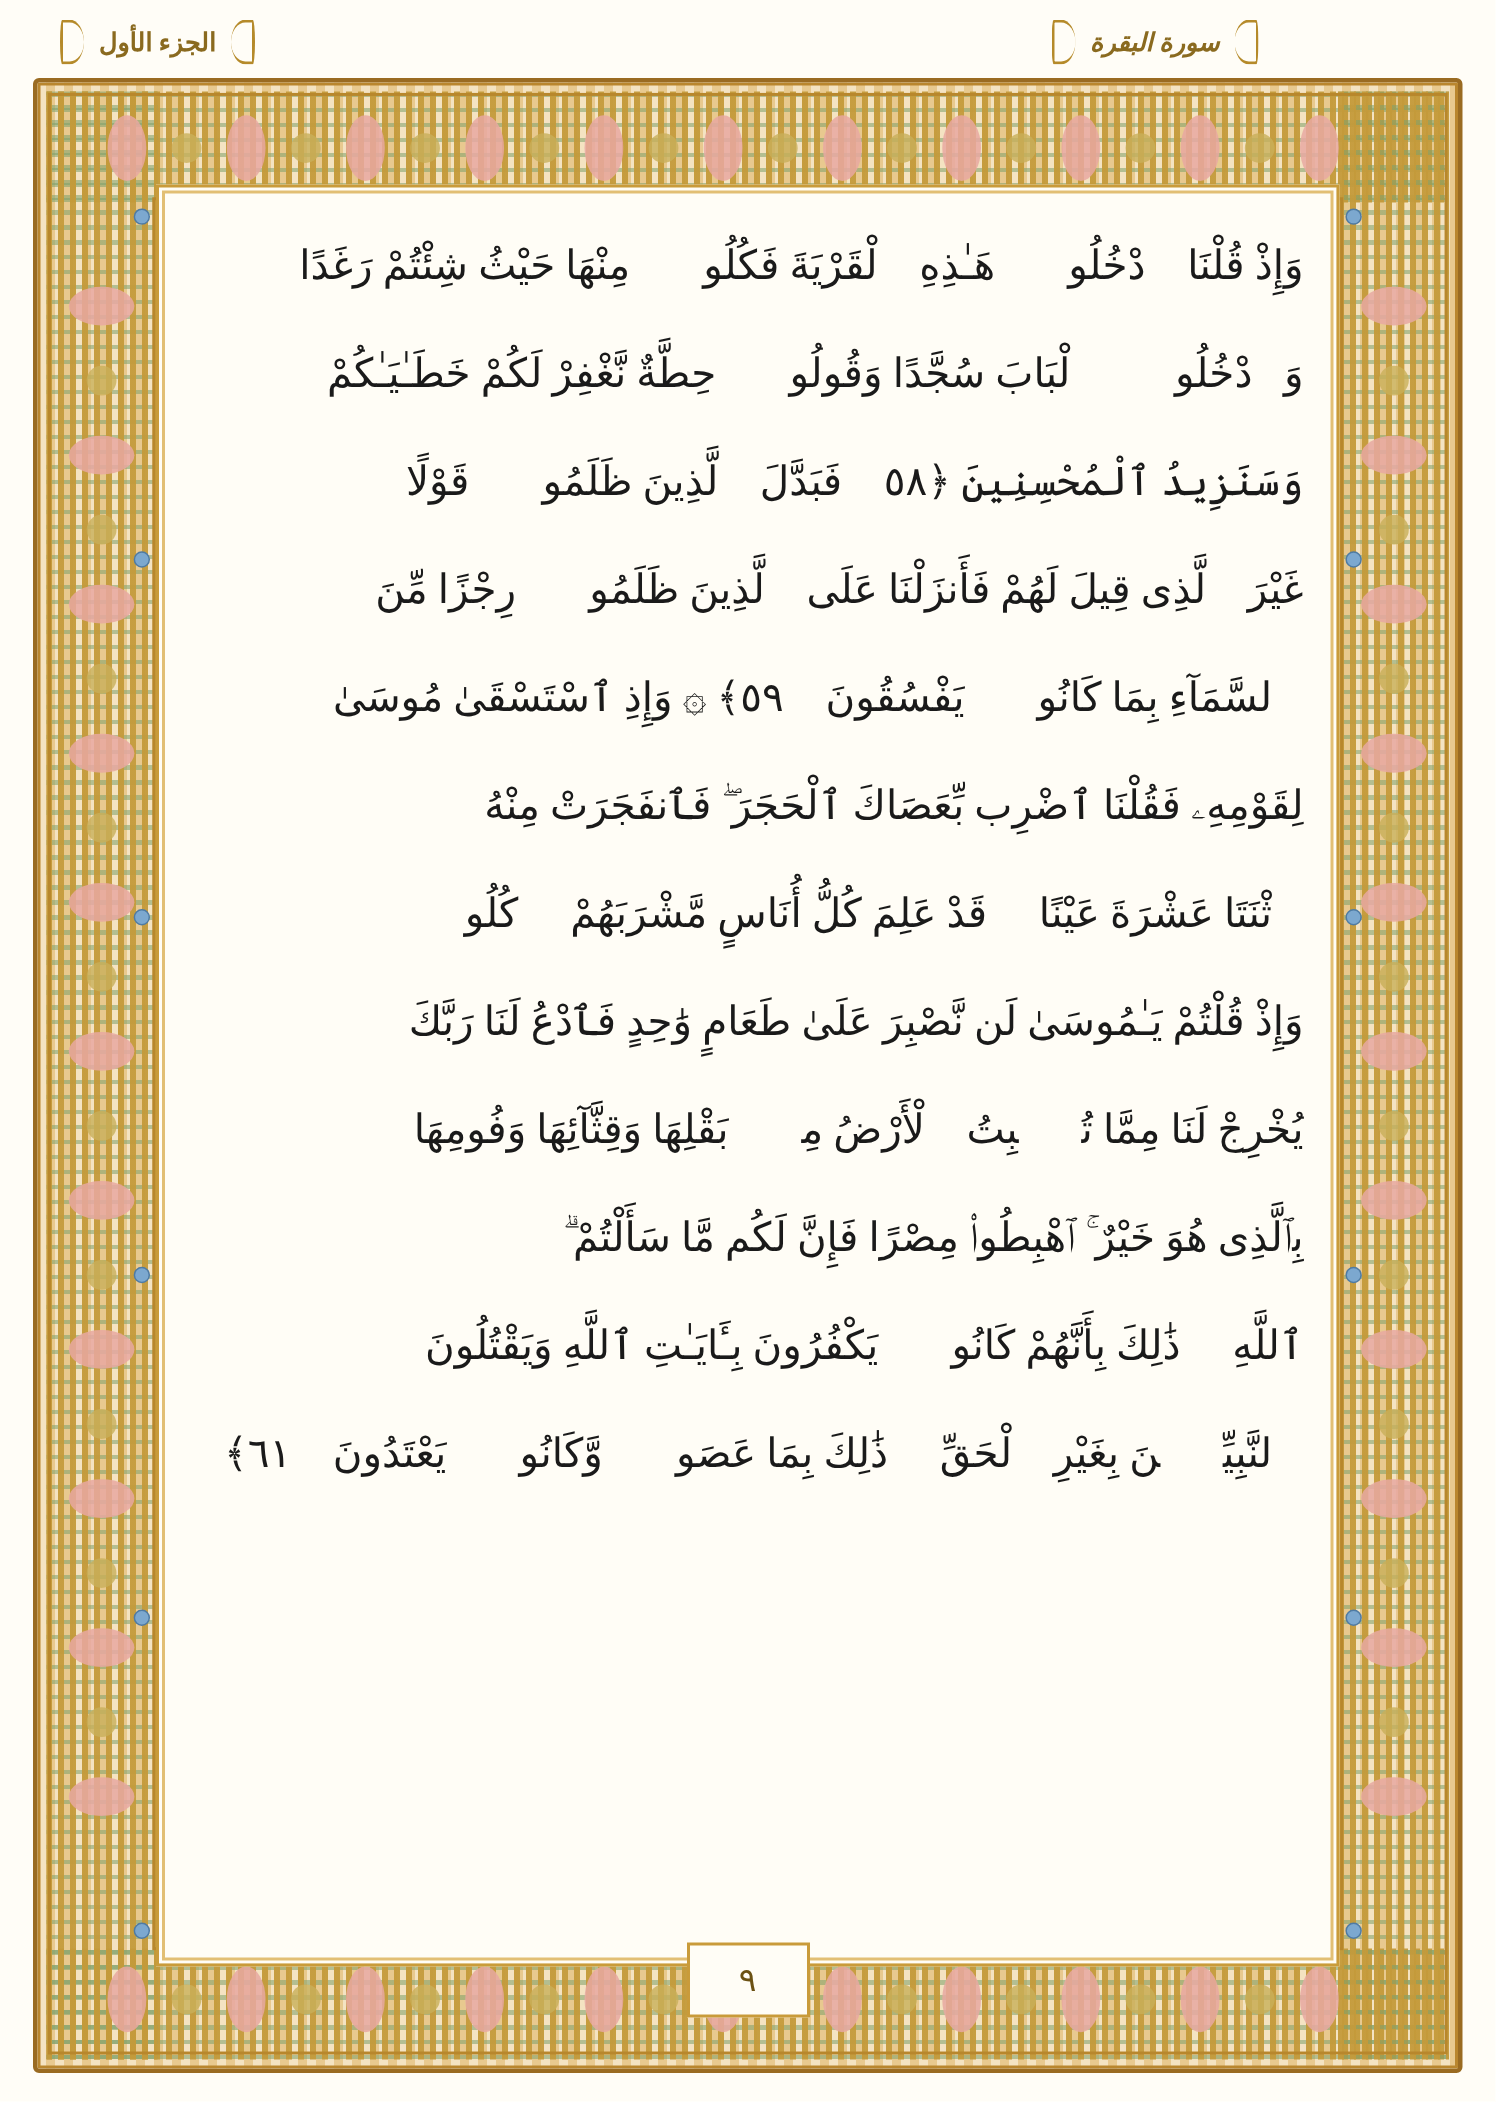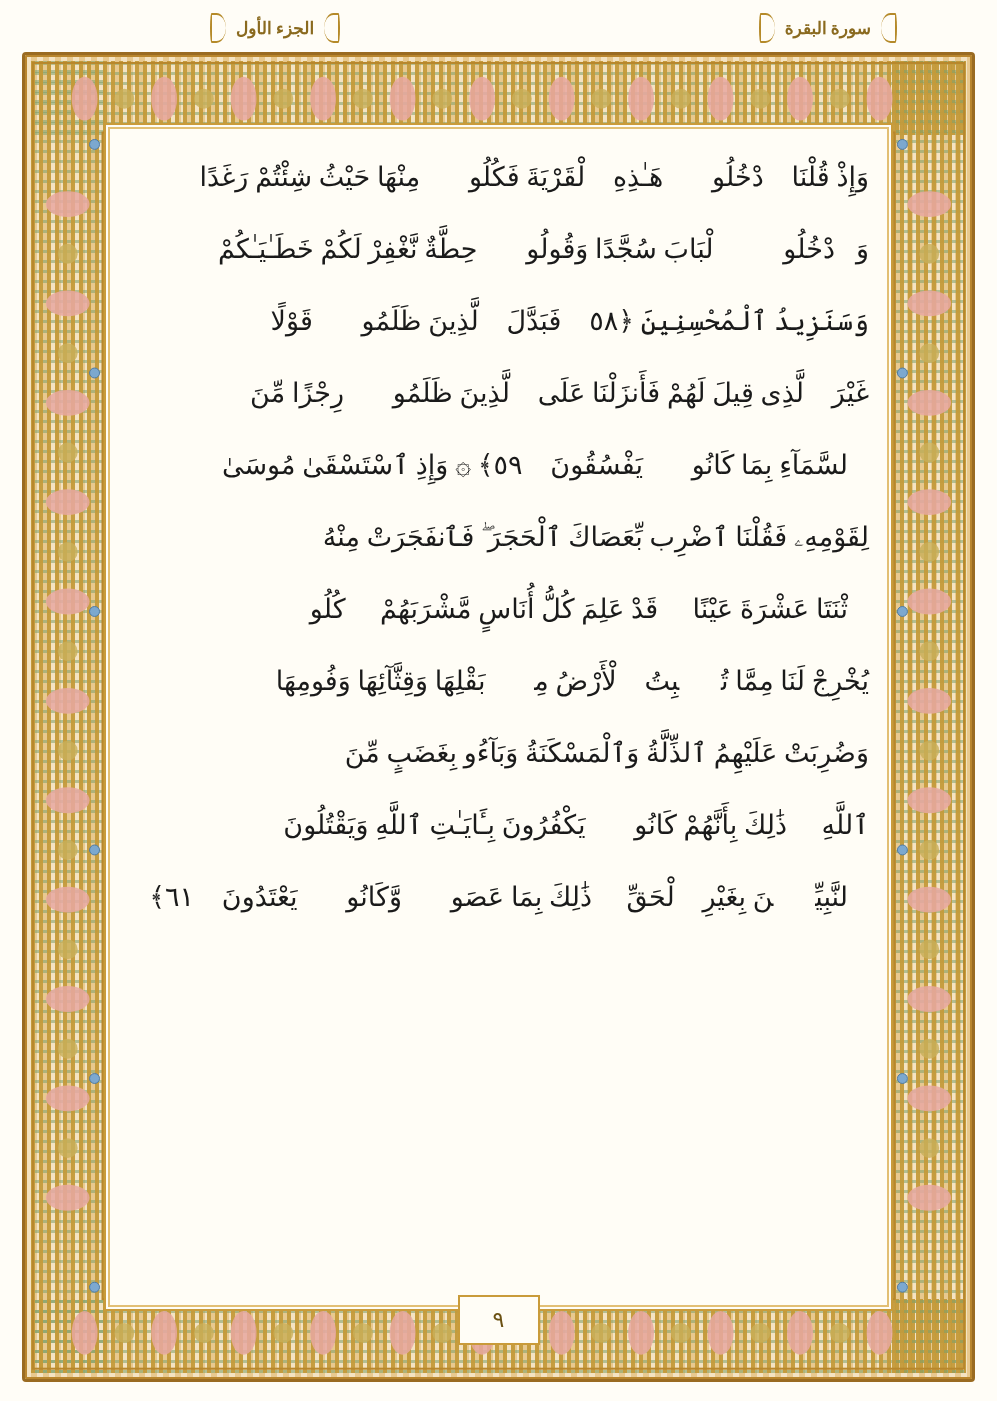--- a/index.html
+++ b/index.html
@@ -52,22 +52,22 @@
     top: 50%;
     transform: translateY(-50%);
     width: 14px;
     height: 26px;
     border: 2px solid #b58a2a;
     border-radius: 60% 10% 10% 60% / 50% 50% 50% 50%;
   }
   .header-cartouche::before { right: 0; border-left: none; }
   .header-cartouche::after  { left: 0; border-right: none;
       border-radius: 10% 60% 60% 10% / 50% 50% 50% 50%; }
-  .cart-left  { margin-left: 170px; }
-  .cart-right { margin-right: 60px; }
+  .cart-left  { }
+  .cart-right { margin-right: 118px; font-style: italic; }
 
   
   .frame-outer {
     position: absolute;
     top: 52px;
     left: 22px;
     width: 953px;
     height: 1330px;
     box-sizing: border-box;
     border: 3px solid #9a6b22;
@@ -315,22 +315,23 @@
 
   <div class="text-frame">
     <div class="quran-lines">
       <div class="qline">وَإِذْ قُلْنَا ٱدْخُلُوا۟ هَـٰذِهِ ٱلْقَرْيَةَ فَكُلُوا۟ مِنْهَا حَيْثُ شِئْتُمْ رَغَدًا</div>
       <div class="qline">وَٱدْخُلُوا۟ ٱلْبَابَ سُجَّدًا وَقُولُوا۟ حِطَّةٌ نَّغْفِرْ لَكُمْ خَطَـٰيَـٰكُمْ</div>
       <div class="qline">وَسَنَزِيدُ ٱلْمُحْسِنِينَ ﴿٥٨﴾ فَبَدَّلَ ٱلَّذِينَ ظَلَمُوا۟ قَوْلًا</div>
       <div class="qline">غَيْرَ ٱلَّذِى قِيلَ لَهُمْ فَأَنزَلْنَا عَلَى ٱلَّذِينَ ظَلَمُوا۟ رِجْزًا مِّنَ</div>
       <div class="qline">ٱلسَّمَآءِ بِمَا كَانُوا۟ يَفْسُقُونَ ﴿٥٩﴾ ۞ وَإِذِ ٱسْتَسْقَىٰ مُوسَىٰ</div>
       <div class="qline">لِقَوْمِهِۦ فَقُلْنَا ٱضْرِب بِّعَصَاكَ ٱلْحَجَرَ ۖ فَٱنفَجَرَتْ مِنْهُ</div>
       <div class="qline">ٱثْنَتَا عَشْرَةَ عَيْنًا ۖ قَدْ عَلِمَ كُلُّ أُنَاسٍ مَّشْرَبَهُمْ ۖ كُلُوا۟</div>
+      <div class="qline">وَإِذْ قُلْتُمْ يَـٰمُوسَىٰ لَن نَّصْبِرَ عَلَىٰ طَعَامٍ وَٰحِدٍ فَٱدْعُ لَنَا رَبَّكَ</div>
       <div class="qline">يُخْرِجْ لَنَا مِمَّا تُنۢبِتُ ٱلْأَرْضُ مِنۢ بَقْلِهَا وَقِثَّآئِهَا وَفُومِهَا</div>
-      <div class="qline">وَضُرِبَتْ عَلَيْهِمُ ٱلذِّلَّةُ وَٱلْمَسْكَنَةُ وَبَآءُو بِغَضَبٍ مِّنَ</div>
+      <div class="qline">بِٱلَّذِى هُوَ خَيْرٌ ۚ ٱهْبِطُوا۟ مِصْرًا فَإِنَّ لَكُم مَّا سَأَلْتُمْ ۗ</div>
       <div class="qline">ٱللَّهِ ۗ ذَٰلِكَ بِأَنَّهُمْ كَانُوا۟ يَكْفُرُونَ بِـَٔايَـٰتِ ٱللَّهِ وَيَقْتُلُونَ</div>
       <div class="qline">ٱلنَّبِيِّـۧنَ بِغَيْرِ ٱلْحَقِّ ۗ ذَٰلِكَ بِمَا عَصَوا۟ وَّكَانُوا۟ يَعْتَدُونَ ﴿٦١﴾</div>
     </div>
   </div>
 
   <div class="page-number">
     <span>٩</span>
   </div>
 
 </div>

